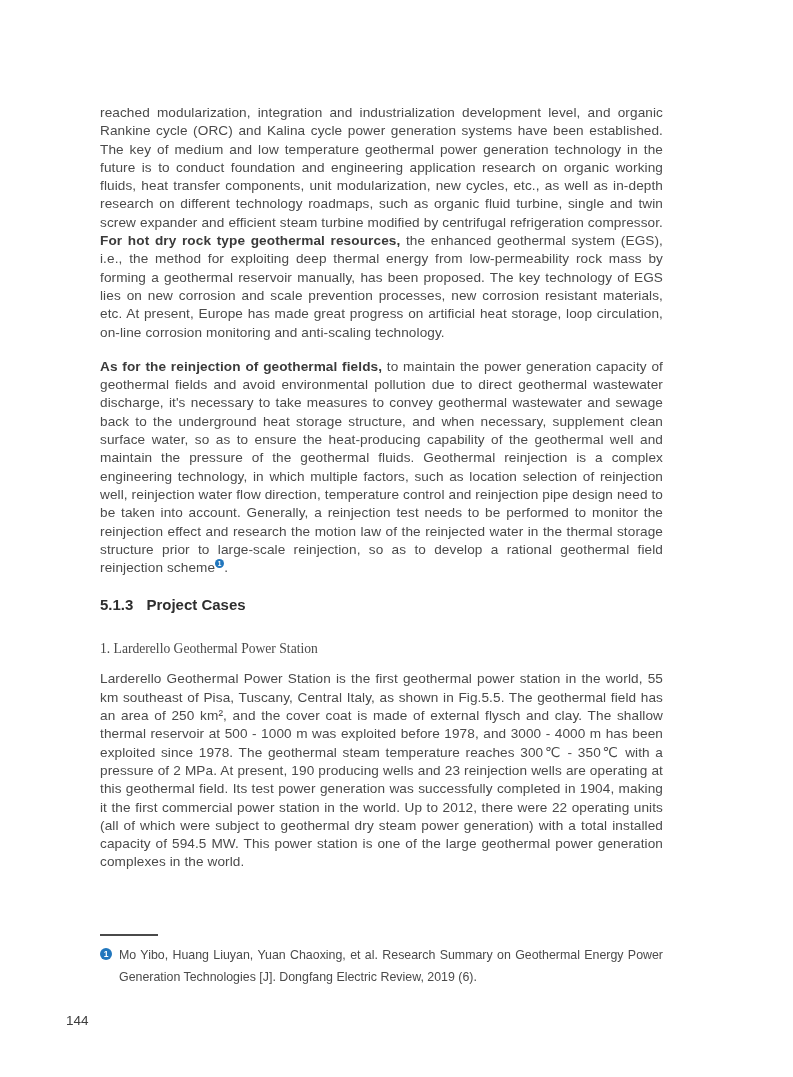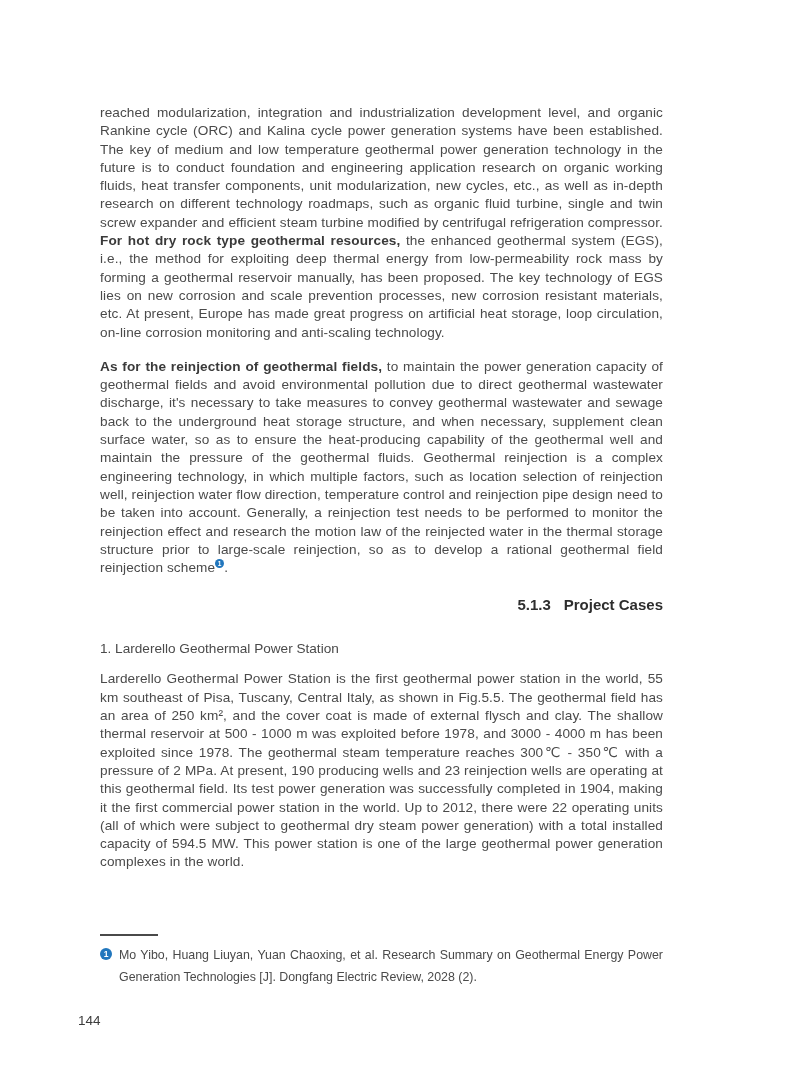--- a/index.html
+++ b/index.html
@@ -32,31 +32,31 @@
   p.body-para b {
     font-weight: bold;
     color: #3a3a3a;
   }
   .section-heading {
     margin: 19px 0 26px 0;
     font-size: 15px;
     font-weight: bold;
     color: #2e2e2e;
     line-height: 18px;
-    text-align: right;
   }
   .section-heading .sec-num {
     margin-right: 13px;
   }
   .case-heading {
     margin: 0 0 12px 0;
     font-size: 13.6px;
     color: #4a4a4a;
     line-height: 18px;
     font-weight: normal;
+    font-family: Liberation Serif, serif;
   }
   .fn-ref {
     display: inline-block;
     width: 9px;
     height: 9px;
     border-radius: 50%;
     background: #2176bd;
     color: #ffffff;
     font-size: 6.5px;
     line-height: 9px;
@@ -100,21 +100,20 @@
     line-height: 21.5px;
     color: #4a4a4a;
     text-align: justify;
   }
   .page-number {
     position: absolute;
     left: 66px;
     top: 1013px;
     font-size: 13.5px;
     color: #3c3c3c;
-    margin-left: 12px;
   }
 </style>
 </head>
 <body>
 
 <div class="page">
 
   <div class="content">
 
     <p class="body-para"><span>reached modularization, integration and industrialization development level, and organic Rankine cycle (ORC) and Kalina cycle power generation systems have been established. The key of medium and low temperature geothermal power generation technology in the future is to conduct foundation and engineering application research on organic working fluids, heat transfer components, unit modularization, new cycles, etc., as well as in-depth research on different technology roadmaps, such as organic fluid turbine, single and twin screw expander and efficient steam turbine modified by centrifugal refrigeration compressor. </span><b>For hot dry rock type geothermal resources,</b><span> the enhanced geothermal system (EGS), i.e., the method for exploiting deep thermal energy from low-permeability rock mass by forming a geothermal reservoir manually, has been proposed. The key technology of EGS lies on new corrosion and scale prevention processes, new corrosion resistant materials, etc. At present, Europe has made great progress on artificial heat storage, loop circulation, on-line corrosion monitoring and anti-scaling technology.</span></p>
@@ -126,19 +125,19 @@
     <p class="case-heading">1. Larderello Geothermal Power Station</p>
 
     <p class="body-para">Larderello Geothermal Power Station is the first geothermal power station in the world, 55 km southeast of Pisa, Tuscany, Central Italy, as shown in Fig.5.5. The geothermal field has an area of 250 km², and the cover coat is made of external flysch and clay. The shallow thermal reservoir at 500 - 1000 m was exploited before 1978, and 3000 - 4000 m has been exploited since 1978. The geothermal steam temperature reaches 300℃ - 350℃ with a pressure of 2 MPa. At present, 190 producing wells and 23 reinjection wells are operating at this geothermal field. Its test power generation was successfully completed in 1904, making it the first commercial power station in the world. Up to 2012, there were 22 operating units (all of which were subject to geothermal dry steam power generation) with a total installed capacity of 594.5 MW. This power station is one of the large geothermal power generation complexes in the world.</p>
 
   </div>
 
   <div class="footnote">
     <div class="fn-divider"></div>
     <div class="fn-body">
       <span class="fn-marker">1</span>
-      <span class="fn-text">Mo Yibo, Huang Liuyan, Yuan Chaoxing, et al. Research Summary on Geothermal Energy Power Generation Technologies [J]. Dongfang Electric Review, 2028 (2).</span>
+      <span class="fn-text">Mo Yibo, Huang Liuyan, Yuan Chaoxing, et al. Research Summary on Geothermal Energy Power Generation Technologies [J]. Dongfang Electric Review, 2019 (6).</span>
     </div>
   </div>
 
   <div class="page-number">144</div>
 
 </div>
 
 </body></html>

